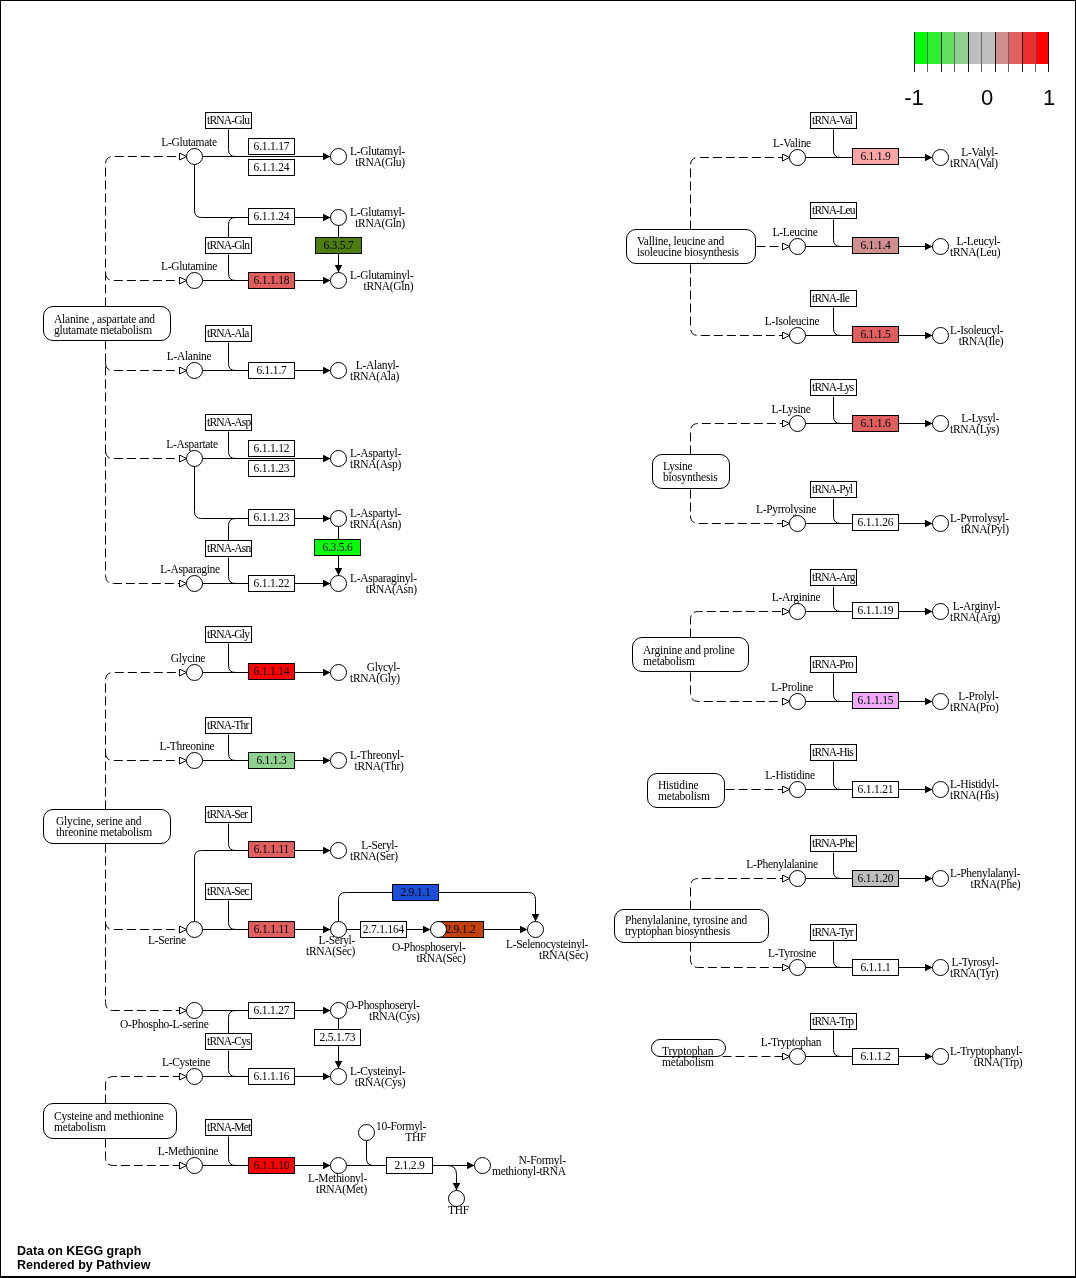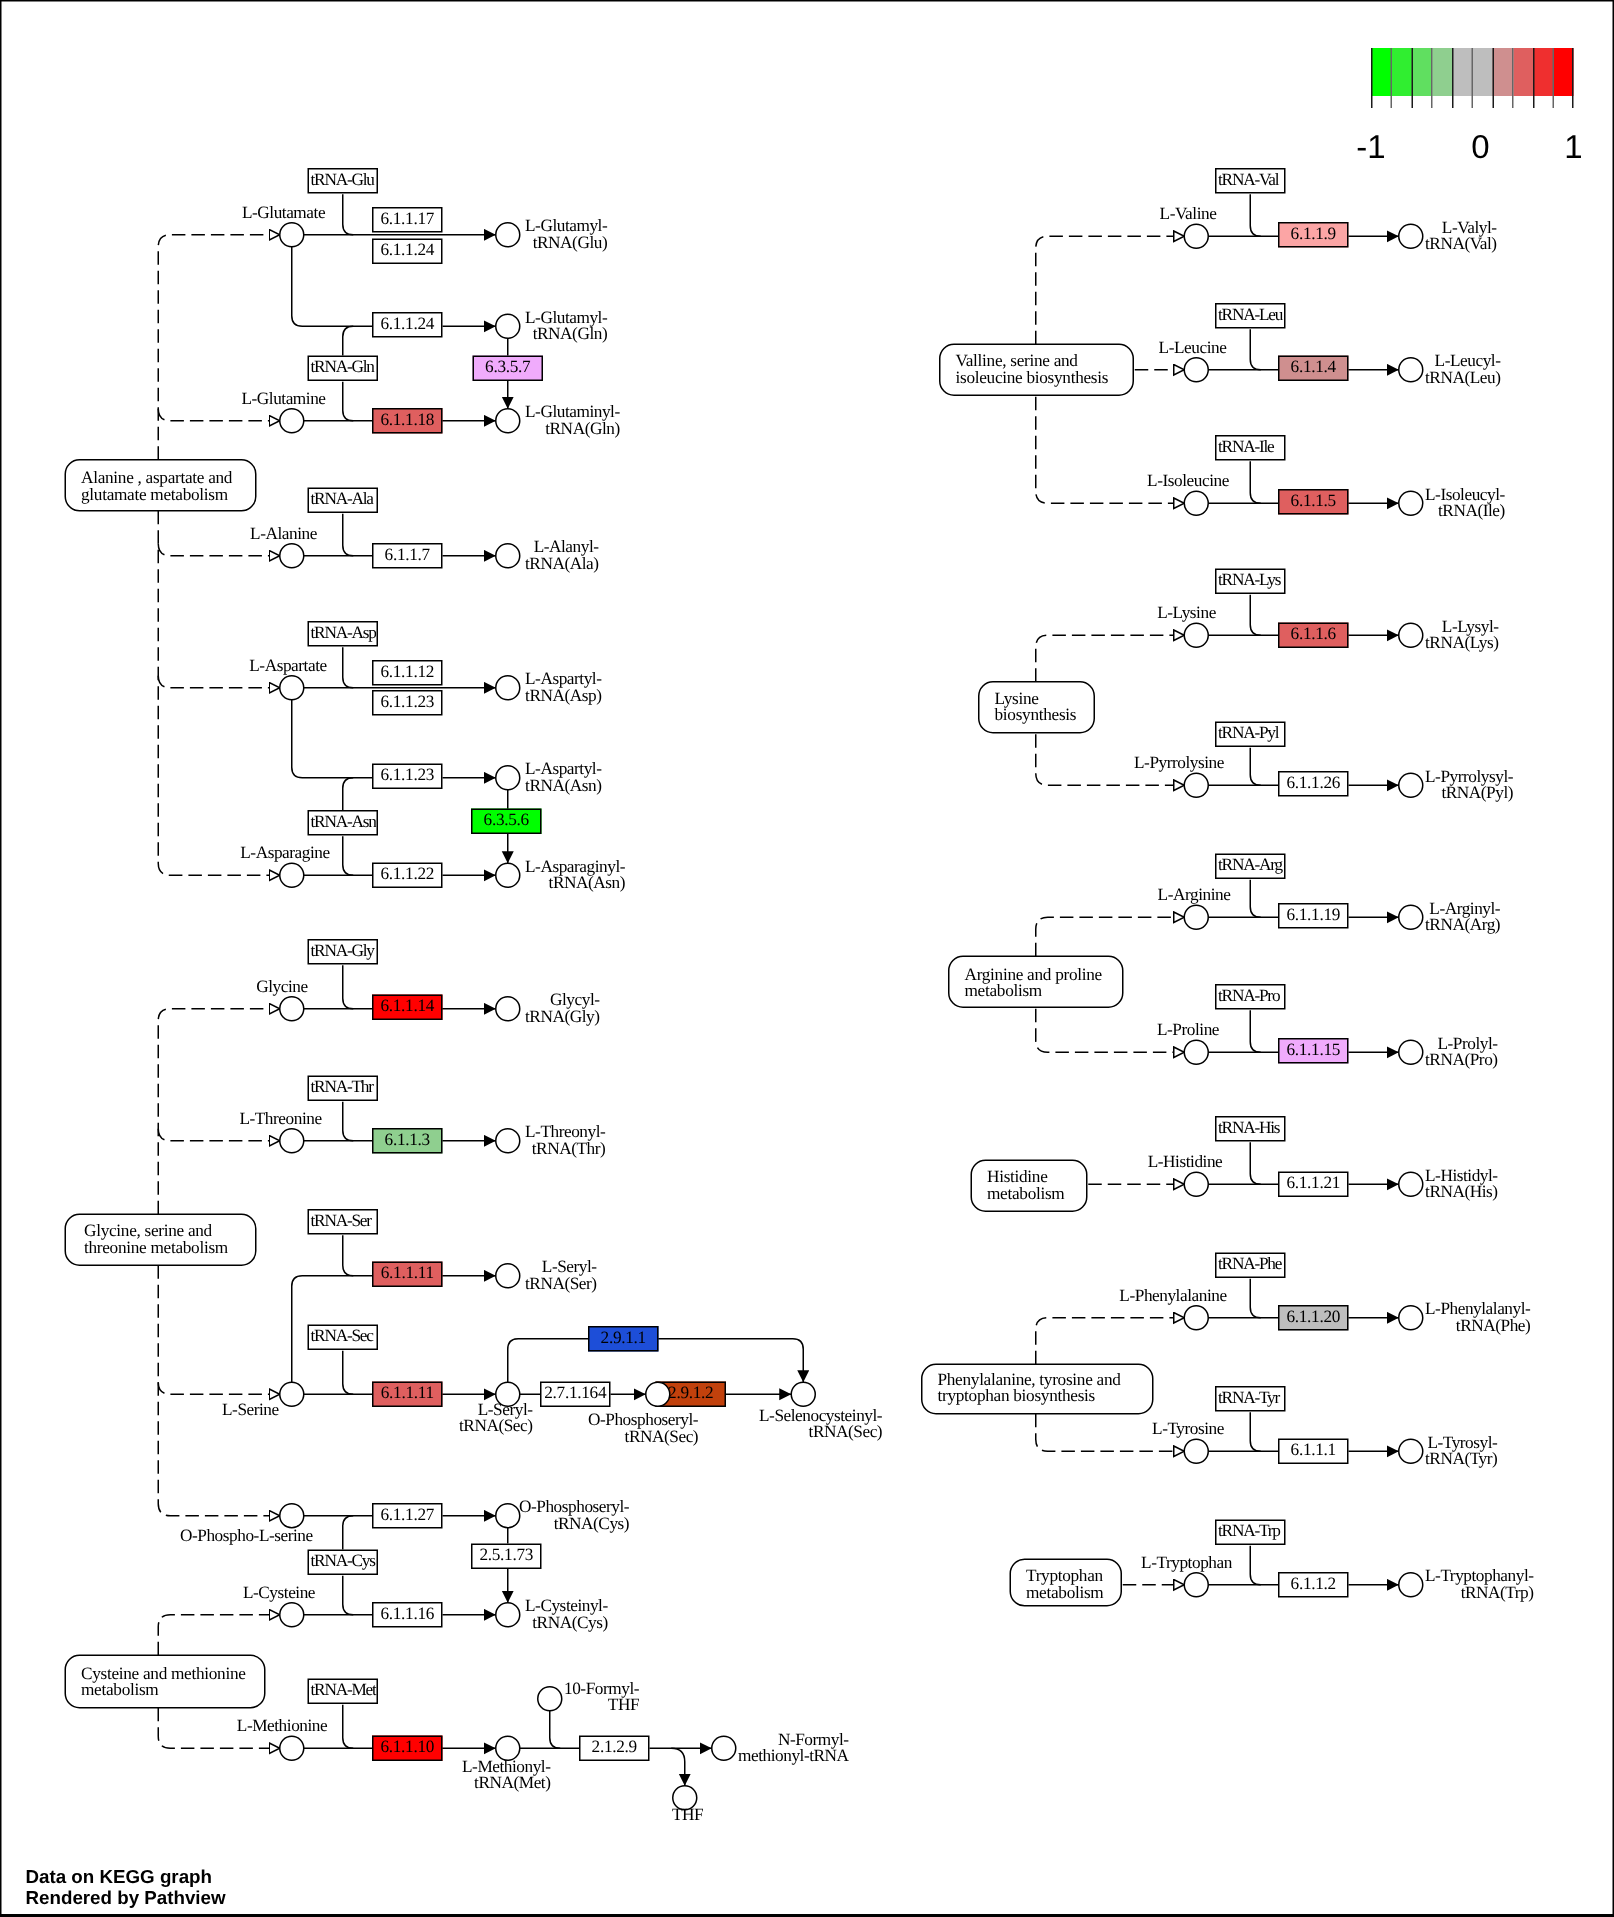--- a/index.html
+++ b/index.html
@@ -170,40 +170,40 @@
     </div>
 <div class="map" style="left:43px;top:809px;width:128px;height:35px;padding-left:12px">
       <span>Glycine, serine and</span>
       <span>threonine metabolism</span>
     </div>
 <div class="map" style="left:43px;top:1103px;width:134px;height:36px;padding-top:7px">
       <span>Cysteine and methionine</span>
       <span>metabolism</span>
     </div>
 <div class="map" style="left:626px;top:229px;width:130px;height:35px">
-      <span>Valline, serine and</span>
+      <span>Valline, leucine and</span>
       <span>isoleucine biosynthesis</span>
     </div>
 <div class="map" style="left:652px;top:454px;width:78px;height:35px">
       <span>Lysine</span>
       <span>biosynthesis</span>
     </div>
 <div class="map" style="left:632px;top:637px;width:117px;height:35px;padding-top:7px">
       <span>Arginine and proline</span>
       <span>metabolism</span>
     </div>
 <div class="map" style="left:647px;top:773px;width:78px;height:35px">
       <span>Histidine</span>
       <span>metabolism</span>
     </div>
 <div class="map" style="left:614px;top:909px;width:155px;height:34px;padding-top:5px">
       <span>Phenylalanine, tyrosine and</span>
       <span>tryptophan biosynthesis</span>
     </div>
-<div class="map" style="left:673px;top:1039px;width:75px;height:32px">
+<div class="map" style="left:651px;top:1039px;width:75px;height:18px">
       <span>Tryptophan</span>
       <span>metabolism</span>
     </div>
 
 <div class="trna" style="left:205px;top:112px">tRNA-Glu</div>
 <div class="trna" style="left:205px;top:237px">tRNA-Gln</div>
 <div class="trna" style="left:205px;top:325px">tRNA-Ala</div>
 <div class="trna" style="left:205px;top:414px">tRNA-Asp</div>
 <div class="trna" style="left:205px;top:540px">tRNA-Asn</div>
 <div class="trna" style="left:205px;top:626px">tRNA-Gly</div>
@@ -220,21 +220,21 @@
 <div class="trna" style="left:810px;top:569px">tRNA-Arg</div>
 <div class="trna" style="left:810px;top:656px">tRNA-Pro</div>
 <div class="trna" style="left:810px;top:744px">tRNA-His</div>
 <div class="trna" style="left:810px;top:835px">tRNA-Phe</div>
 <div class="trna" style="left:810px;top:924px">tRNA-Tyr</div>
 <div class="trna" style="left:810px;top:1013px">tRNA-Trp</div>
 
 <div class="enz" style="left: 248px; top: 138px; background: rgb(255, 255, 255);">6.1.1.17</div>
 <div class="enz" style="left: 248px; top: 159px; background: rgb(255, 255, 255);">6.1.1.24</div>
 <div class="enz" style="left: 248px; top: 208px; background: rgb(255, 255, 255);">6.1.1.24</div>
-<div class="enz" style="left: 315px; top: 237px; background: #f0abfc;">6.3.5.7</div>
+<div class="enz" style="left: 315px; top: 237px; background: #4d7c0f;">6.3.5.7</div>
 <div class="enz" style="left: 248px; top: 272px; background: rgb(223, 95, 95);">6.1.1.18</div>
 <div class="enz" style="left: 248px; top: 362px; background: rgb(255, 255, 255);">6.1.1.7</div>
 <div class="enz" style="left: 248px; top: 440px; background: rgb(255, 255, 255);">6.1.1.12</div>
 <div class="enz" style="left: 248px; top: 460px; background: rgb(255, 255, 255);">6.1.1.23</div>
 <div class="enz" style="left: 248px; top: 509px; background: rgb(255, 255, 255);">6.1.1.23</div>
 <div class="enz" style="left: 314px; top: 539px; background: rgb(0, 255, 0);">6.3.5.6</div>
 <div class="enz" style="left: 248px; top: 575px; background: rgb(255, 255, 255);">6.1.1.22</div>
 <div class="enz" style="left: 248px; top: 663px; background: rgb(255, 0, 0);">6.1.1.14</div>
 <div class="enz" style="left: 248px; top: 752px; background: rgb(143, 207, 143);">6.1.1.3</div>
 <div class="enz" style="left: 248px; top: 841px; background: rgb(223, 95, 95);">6.1.1.11</div>

